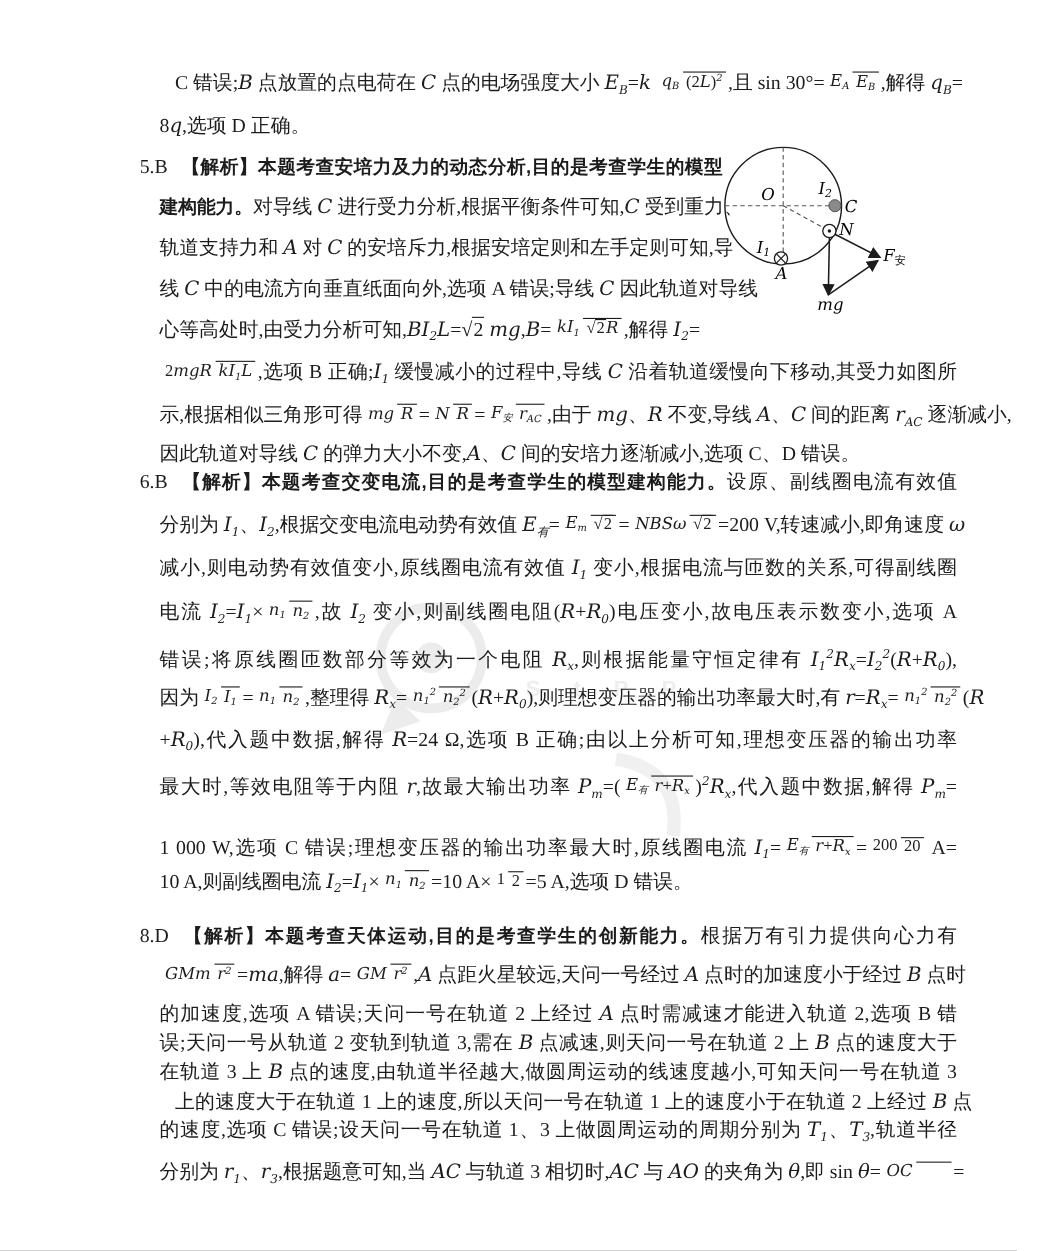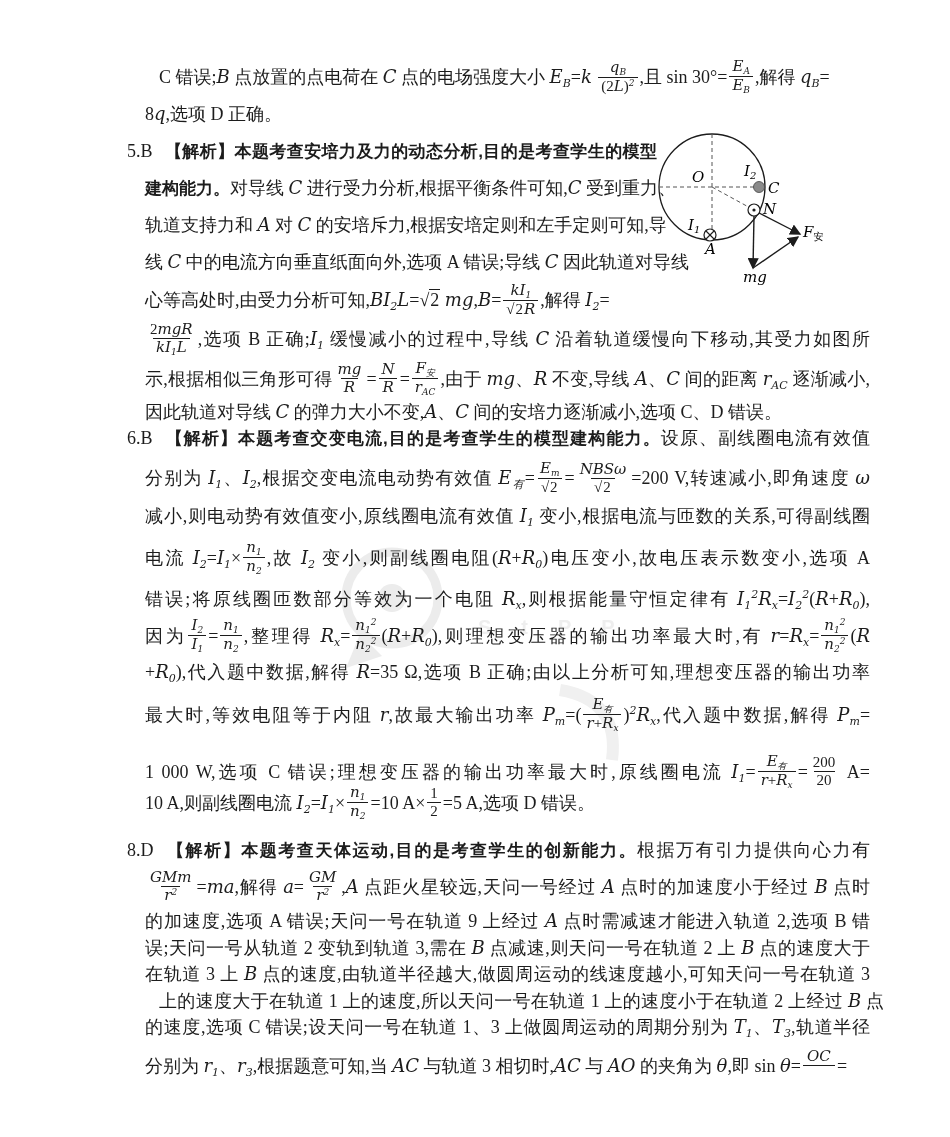--- a/index.html
+++ b/index.html
@@ -8,21 +8,21 @@
   
   .ln{position:absolute;white-space:nowrap;line-height:30px;font-size:18px;letter-spacing:0;}
   .ln.j{text-align:justify;text-align-last:justify;}
   .t{font-family:"Liberation Serif","DejaVu Serif",serif;}
   .bd{font-weight:700;font-family:"Liberation Sans","DejaVu Sans",sans-serif;font-size:17px;}
   .v{font-style:italic;font-family:"DejaVu Serif","Liberation Serif",serif;}
   .sb{font-size:11px;font-style:italic;font-family:"DejaVu Serif",serif;vertical-align:-4px;}
   .sp{font-size:11px;font-style:italic;font-family:"DejaVu Serif",serif;vertical-align:7px;}
   .gap{display:inline-block;}
   
-  .fr{display:inline-flex;flex-direction:column;align-items:center;vertical-align:middle;
+  .fr{display:inline-flex;flex-direction:row;align-items:center;vertical-align:middle;
       font-size:15px;line-height:1.15;margin:0 2px;position:relative;top:-2px;}
   .fr .fn,.fr .fd{display:block;padding:0 3px;white-space:nowrap;text-align:center;}
   .fr .fd{border-top:1.4px solid #1c1c1c;}
   .fr .sb{font-size:9px;vertical-align:-3px;}
   .fr .sp{font-size:9px;vertical-align:5px;}
   
   .radw{display:inline-block;white-space:nowrap;}
   .rad{font-style:normal;}
   .radb{border-top:1.2px solid #1c1c1c;padding:0 1px;}
   
@@ -108,21 +108,21 @@
           </span><span class="t">=</span><span class="fr">
             <span class="fn"><span class="v">n</span><span class="sb">1</span></span>
             <span class="fd"><span class="v">n</span><span class="sb">2</span></span>
           </span><span class="t">,整理得 </span><span class="v">R</span><span class="sb">x</span><span class="t">=</span><span class="fr">
             <span class="fn"><span class="v">n</span><span class="sb">1</span><span class="sp">2</span></span>
             <span class="fd"><span class="v">n</span><span class="sb">2</span><span class="sp">2</span></span>
           </span><span class="t">(</span><span class="v">R</span><span class="t">+</span><span class="v">R</span><span class="sb">0</span><span class="t">),则理想变压器的输出功率最大时,有 </span><span class="v">r</span><span class="t">=</span><span class="v">R</span><span class="sb">x</span><span class="t">=</span><span class="fr">
             <span class="fn"><span class="v">n</span><span class="sb">1</span><span class="sp">2</span></span>
             <span class="fd"><span class="v">n</span><span class="sb">2</span><span class="sp">2</span></span>
           </span><span class="t">(</span><span class="v">R</span></div>
-        <div class="ln j" style="left: 145px; top: 657px; width: 725px;"><span class="t">+</span><span class="v">R</span><span class="sb">0</span><span class="t">),代入题中数据,解得 </span><span class="v">R</span><span class="t">=35 Ω,选项 B 正确;由以上分析可知,理想变压器的输出功率</span></div>
+        <div class="ln j" style="left: 145px; top: 657px; width: 725px;"><span class="t">+</span><span class="v">R</span><span class="sb">0</span><span class="t">),代入题中数据,解得 </span><span class="v">R</span><span class="t">=24 Ω,选项 B 正确;由以上分析可知,理想变压器的输出功率</span></div>
         <div class="ln j" style="left: 145px; top: 696px; width: 725px;"><span class="t">最大时,等效电阻等于内阻 </span><span class="v">r</span><span class="t">,故最大输出功率 </span><span class="v">P</span><span class="sb">m</span><span class="t">=(</span><span class="fr">
             <span class="fn"><span class="v">E</span><span class="sb">有</span></span>
             <span class="fd"><span class="v">r</span><span class="t">+</span><span class="v">R</span><span class="sb">x</span></span>
           </span><span class="t">)</span><span class="sp">2</span><span class="v">R</span><span class="sb">x</span><span class="t">,代入题中数据,解得 </span><span class="v">P</span><span class="sb">m</span><span class="t">=</span></div>
         <div class="ln j" style="left: 145px; top: 743px; width: 725px; margin-top: 12px;"><span class="t">1 000 W,选项 C 错误;理想变压器的输出功率最大时,原线圈电流 </span><span class="v">I</span><span class="sb">1</span><span class="t">=</span><span class="fr">
             <span class="fn"><span class="v">E</span><span class="sb">有</span></span>
             <span class="fd"><span class="v">r</span><span class="t">+</span><span class="v">R</span><span class="sb">x</span></span>
           </span><span class="t">=</span><span class="fr">
             <span class="fn"><span class="t">200</span></span>
             <span class="fd"><span class="t">20</span></span>
@@ -137,21 +137,21 @@
       </div>
       <div>
         <div class="ln j" style="left: 127px; top: 835px; width: 743px;"><span class="t">8.D</span><span class="gap" style="width: 12px;"></span><span class="bd">【解析】本题考查天体运动,目的是考查学生的创新能力。</span><span class="t">根据万有引力提供向心力有</span></div>
         <div class="ln j" style="left: 145px; top: 871px; width: 725px;"><span class="fr">
             <span class="fn"><span class="v">GMm</span></span>
             <span class="fd"><span class="v">r</span><span class="sp">2</span></span>
           </span><span class="t">=</span><span class="v">ma</span><span class="t">,解得 </span><span class="v">a</span><span class="t">=</span><span class="fr">
             <span class="fn"><span class="v">GM</span></span>
             <span class="fd"><span class="v">r</span><span class="sp">2</span></span>
           </span><span class="t">,</span><span class="v">A</span><span class="t"> 点距火星较远,天问一号经过 </span><span class="v">A</span><span class="t"> 点时的加速度小于经过 </span><span class="v">B</span><span class="t"> 点时</span></div>
-        <div class="ln j" style="left: 145px; top: 906px; width: 725px;"><span class="t">的加速度,选项 A 错误;天问一号在轨道 9 上经过 </span><span class="v">A</span><span class="t"> 点时需减速才能进入轨道 2,选项 B 错</span></div>
+        <div class="ln j" style="left: 145px; top: 906px; width: 725px;"><span class="t">的加速度,选项 A 错误;天问一号在轨道 2 上经过 </span><span class="v">A</span><span class="t"> 点时需减速才能进入轨道 2,选项 B 错</span></div>
         <div class="ln j" style="left: 145px; top: 933px; width: 725px;"><span class="t">误;天问一号从轨道 2 变轨到轨道 3,需在 </span><span class="v">B</span><span class="t"> 点减速,则天问一号在轨道 2 上 </span><span class="v">B</span><span class="t"> 点的速度大于</span></div>
         <div class="ln j" style="left: 145px; top: 959px; width: 725px;"><span class="t">在轨道 3 上 </span><span class="v">B</span><span class="t"> 点的速度,由轨道半径越大,做圆周运动的线速度越小,可知天问一号在轨道 3</span></div>
         <div class="ln j" style="left: 159px; top: 986px; width: 725px;"><span class="t">上的速度大于在轨道 1 上的速度,所以天问一号在轨道 1 上的速度小于在轨道 2 上经过 </span><span class="v">B</span><span class="t"> 点</span></div>
         <div class="ln j" style="left: 145px; top: 1012px; width: 725px;"><span class="t">的速度,选项 C 错误;设天问一号在轨道 1、3 上做圆周运动的周期分别为 </span><span class="v">T</span><span class="sb">1</span><span class="t">、</span><span class="v">T</span><span class="sb">3</span><span class="t">,轨道半径</span></div>
         <div class="ln" style="left: 145px; top: 1050px; width: 725px;"><span class="t">分别为 </span><span class="v">r</span><span class="sb">1</span><span class="t">、</span><span class="v">r</span><span class="sb">3</span><span class="t">,根据题意可知,当 </span><span class="v">AC</span><span class="t"> 与轨道 3 相切时,</span><span class="v">AC</span><span class="t"> 与 </span><span class="v">AO</span><span class="t"> 的夹角为 </span><span class="v">θ</span><span class="t">,即 sin </span><span class="v">θ</span><span class="t">=</span><span class="fr">
             <span class="fn"><span class="v">OC</span></span>
             <span class="fd"><span class="gap" style="width: 26px;"></span></span>
           </span><span class="t">=</span></div>
       </div>
     </div>

